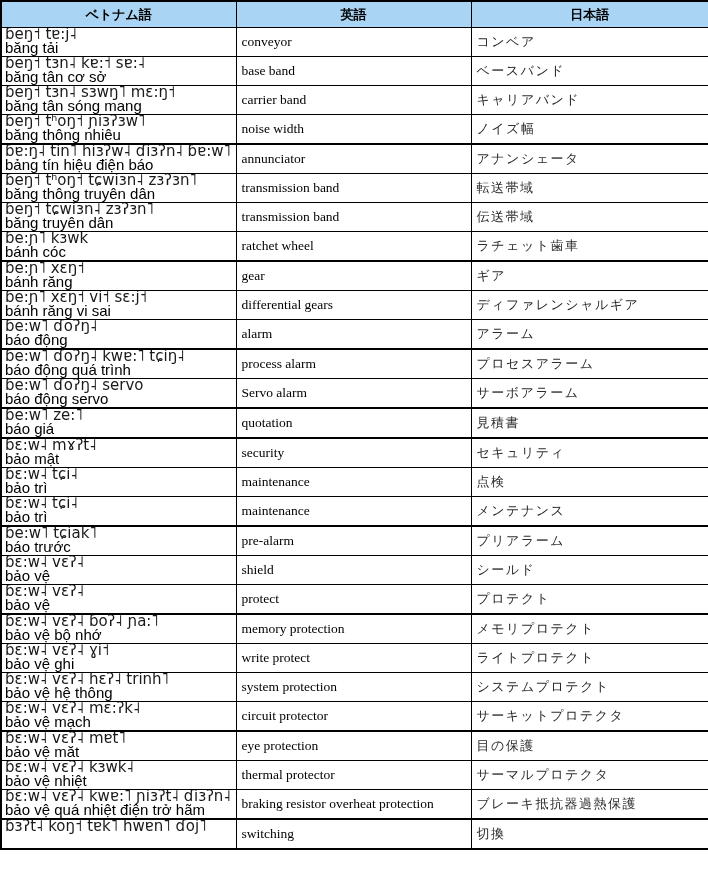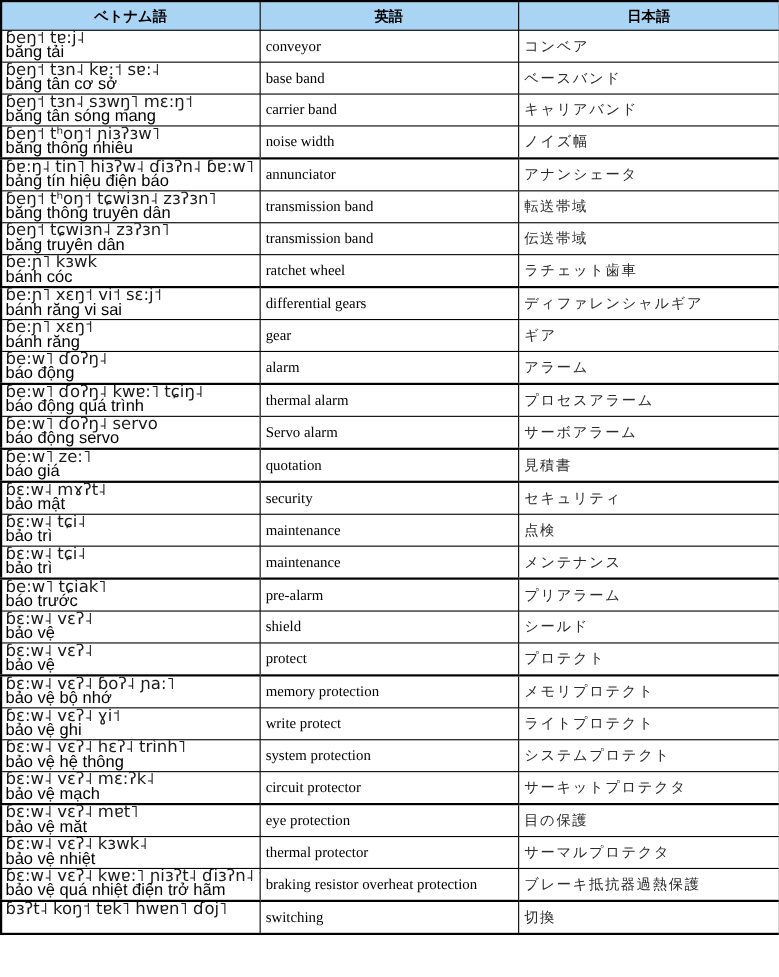--- a/index.html
+++ b/index.html
@@ -149,48 +149,48 @@
       <tr class="thick">
     <td class="vi-cell">
       <div class="ipa">ɓe:ɲ˥ kɜwk</div>
       <div class="vi-main">bánh cóc</div>
     </td>
     <td class="en-cell">ratchet wheel</td>
     <td class="ja-cell">ラチェット歯車</td>
   </tr>
       <tr>
     <td class="vi-cell">
+      <div class="ipa">ɓe:ɲ˥ xɛŋ˦</div>
+      <div class="vi-main">bánh răng</div>
+    </td>
+    <td class="en-cell">gear</td>
+    <td class="ja-cell">ギア</td>
+  </tr>
+      <tr>
+    <td class="vi-cell">
       <div class="ipa">ɓe:ɲ˥ xɛŋ˦ vi˦ sɛ:j˦</div>
       <div class="vi-main">bánh răng vi sai</div>
     </td>
     <td class="en-cell">differential gears</td>
     <td class="ja-cell">ディファレンシャルギア</td>
   </tr>
-      <tr>
-    <td class="vi-cell">
-      <div class="ipa">ɓe:ɲ˥ xɛŋ˦</div>
-      <div class="vi-main">bánh răng</div>
-    </td>
-    <td class="en-cell">gear</td>
-    <td class="ja-cell">ギア</td>
-  </tr>
       <tr class="thick">
     <td class="vi-cell">
       <div class="ipa">ɓe:w˥ ɗoʔŋ˨</div>
       <div class="vi-main">báo động</div>
     </td>
     <td class="en-cell">alarm</td>
     <td class="ja-cell">アラーム</td>
   </tr>
       <tr class="noborder">
     <td class="vi-cell">
       <div class="ipa">ɓe:w˥ ɗoʔŋ˨ kwɐ:˥ tɕiŋ˨</div>
       <div class="vi-main">báo động quá trình</div>
     </td>
-    <td class="en-cell">thermal alarm</td>
+    <td class="en-cell">process alarm</td>
     <td class="ja-cell">プロセスアラーム</td>
   </tr>
       <tr class="thick">
     <td class="vi-cell">
       <div class="ipa">ɓe:w˥ ɗoʔŋ˨ servo</div>
       <div class="vi-main">báo động servo</div>
     </td>
     <td class="en-cell">Servo alarm</td>
     <td class="ja-cell">サーボアラーム</td>
   </tr>

